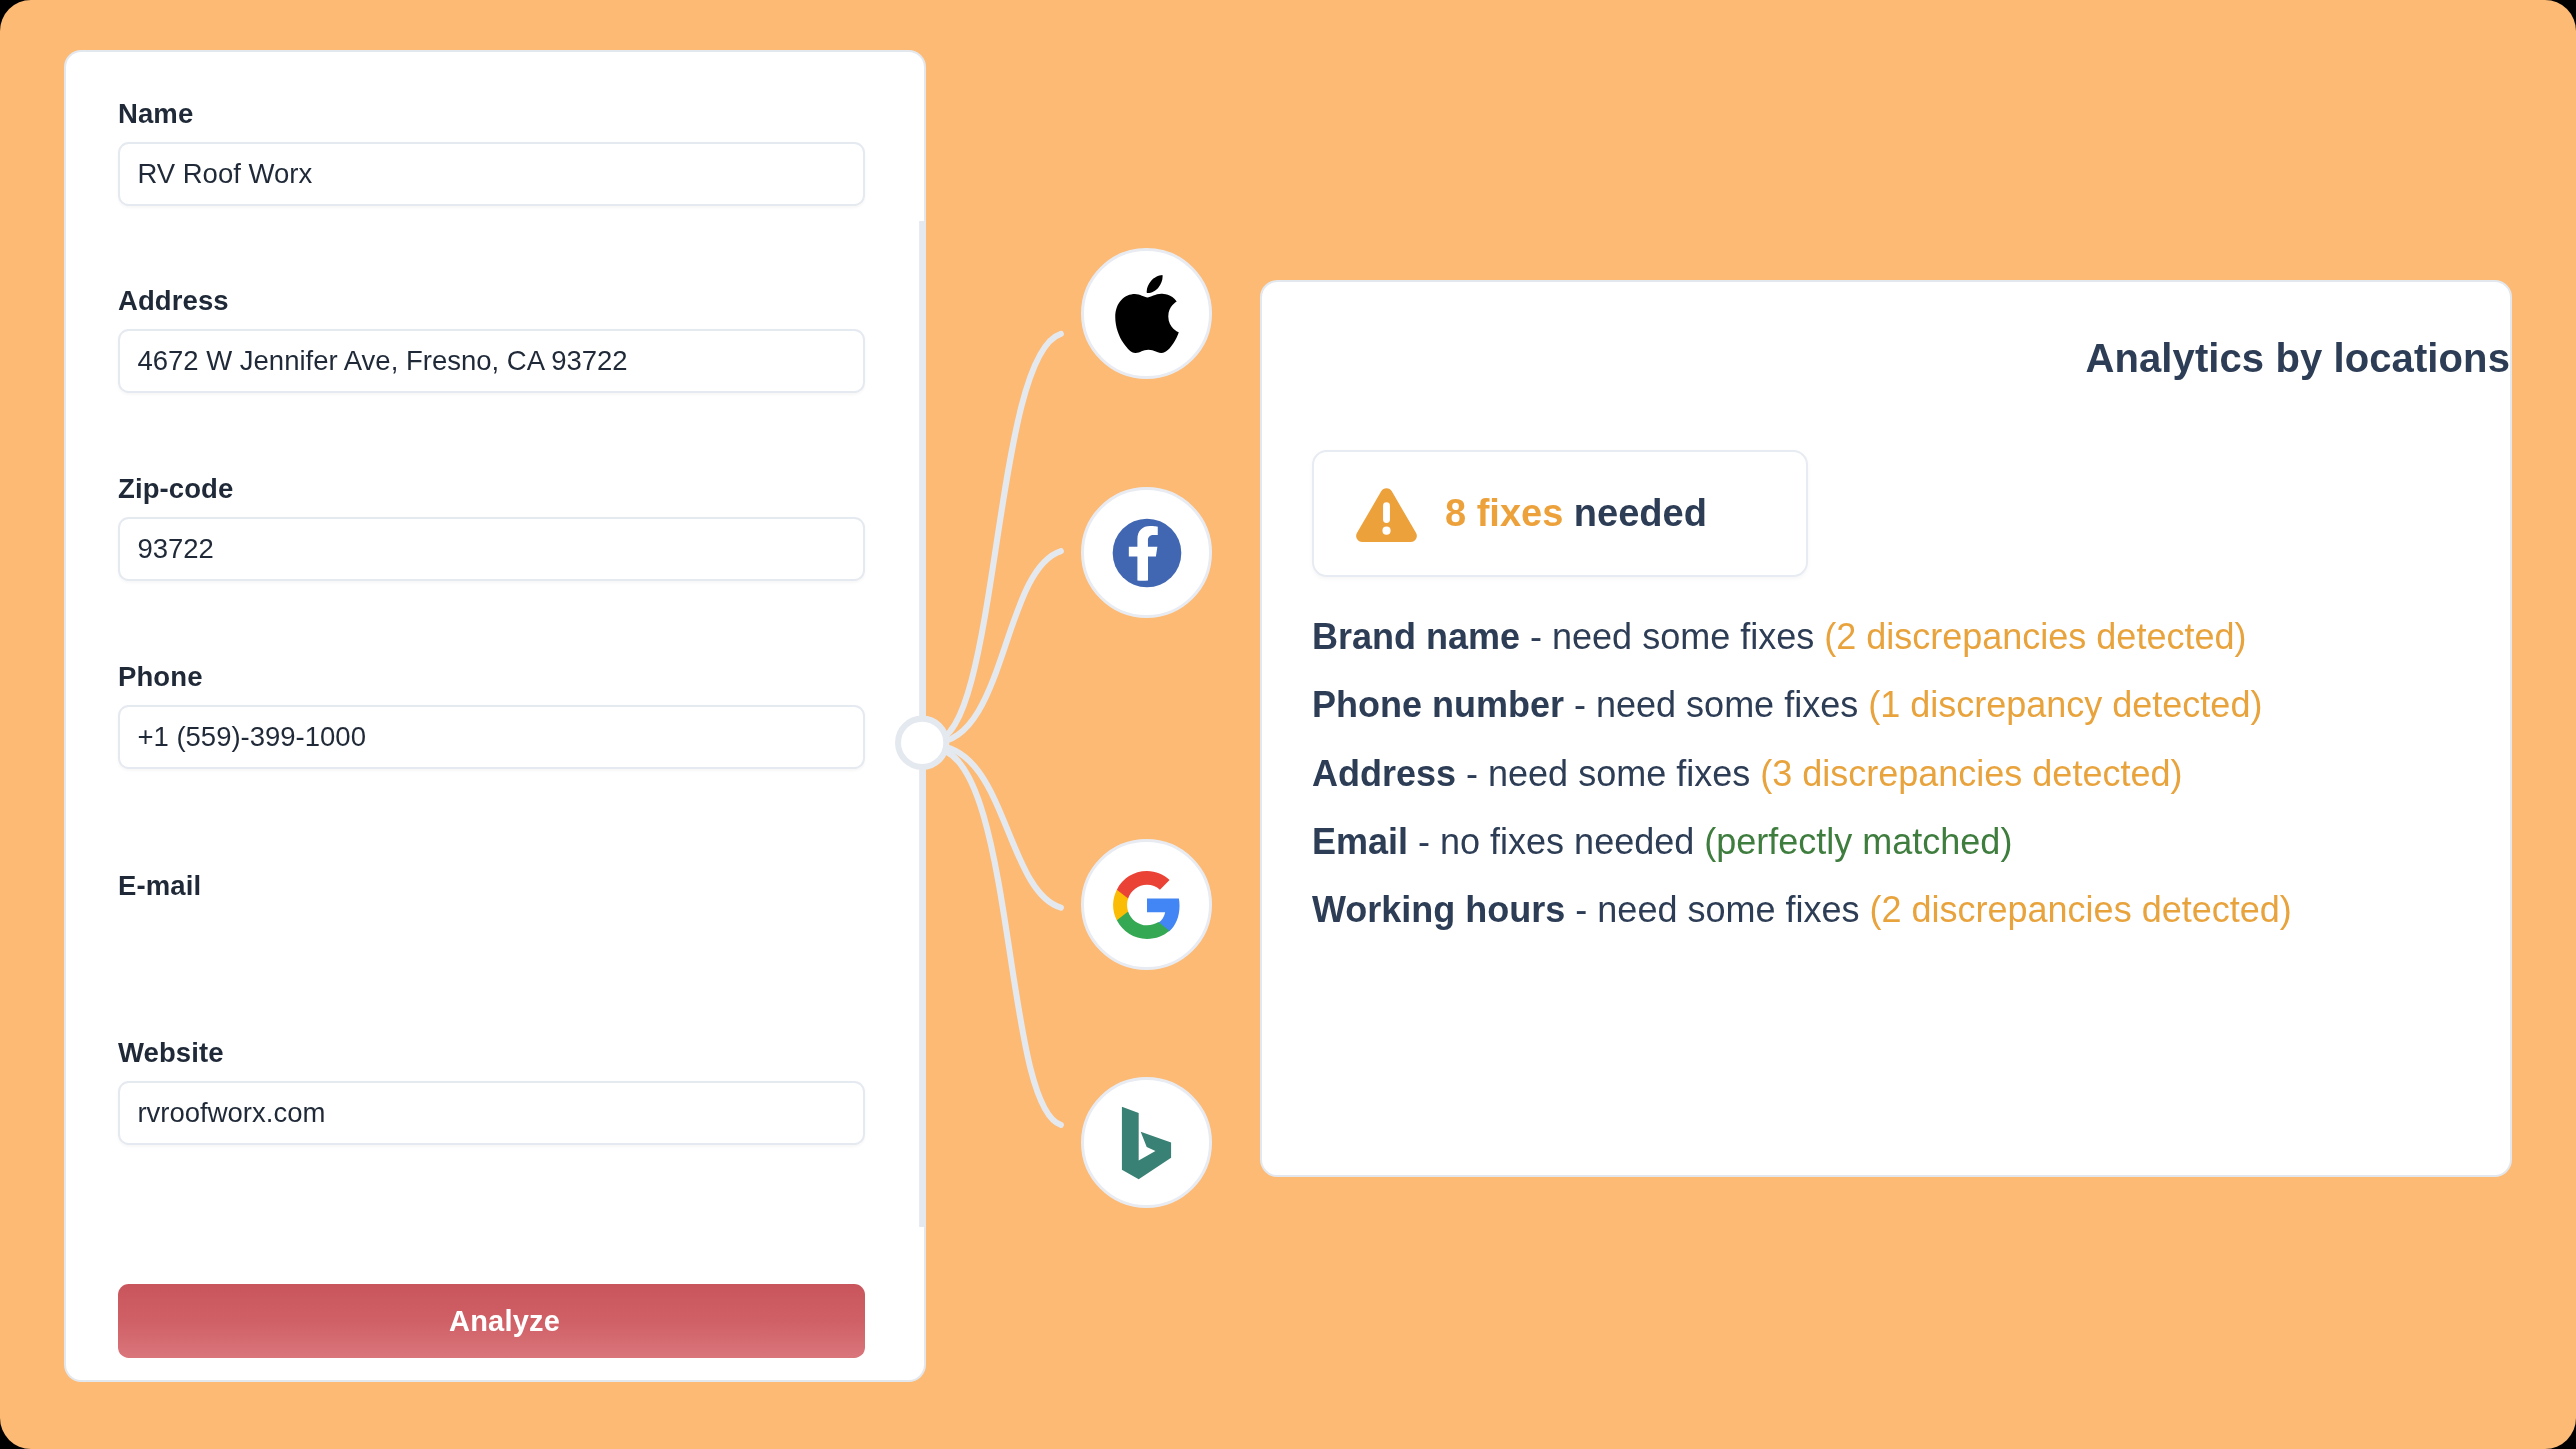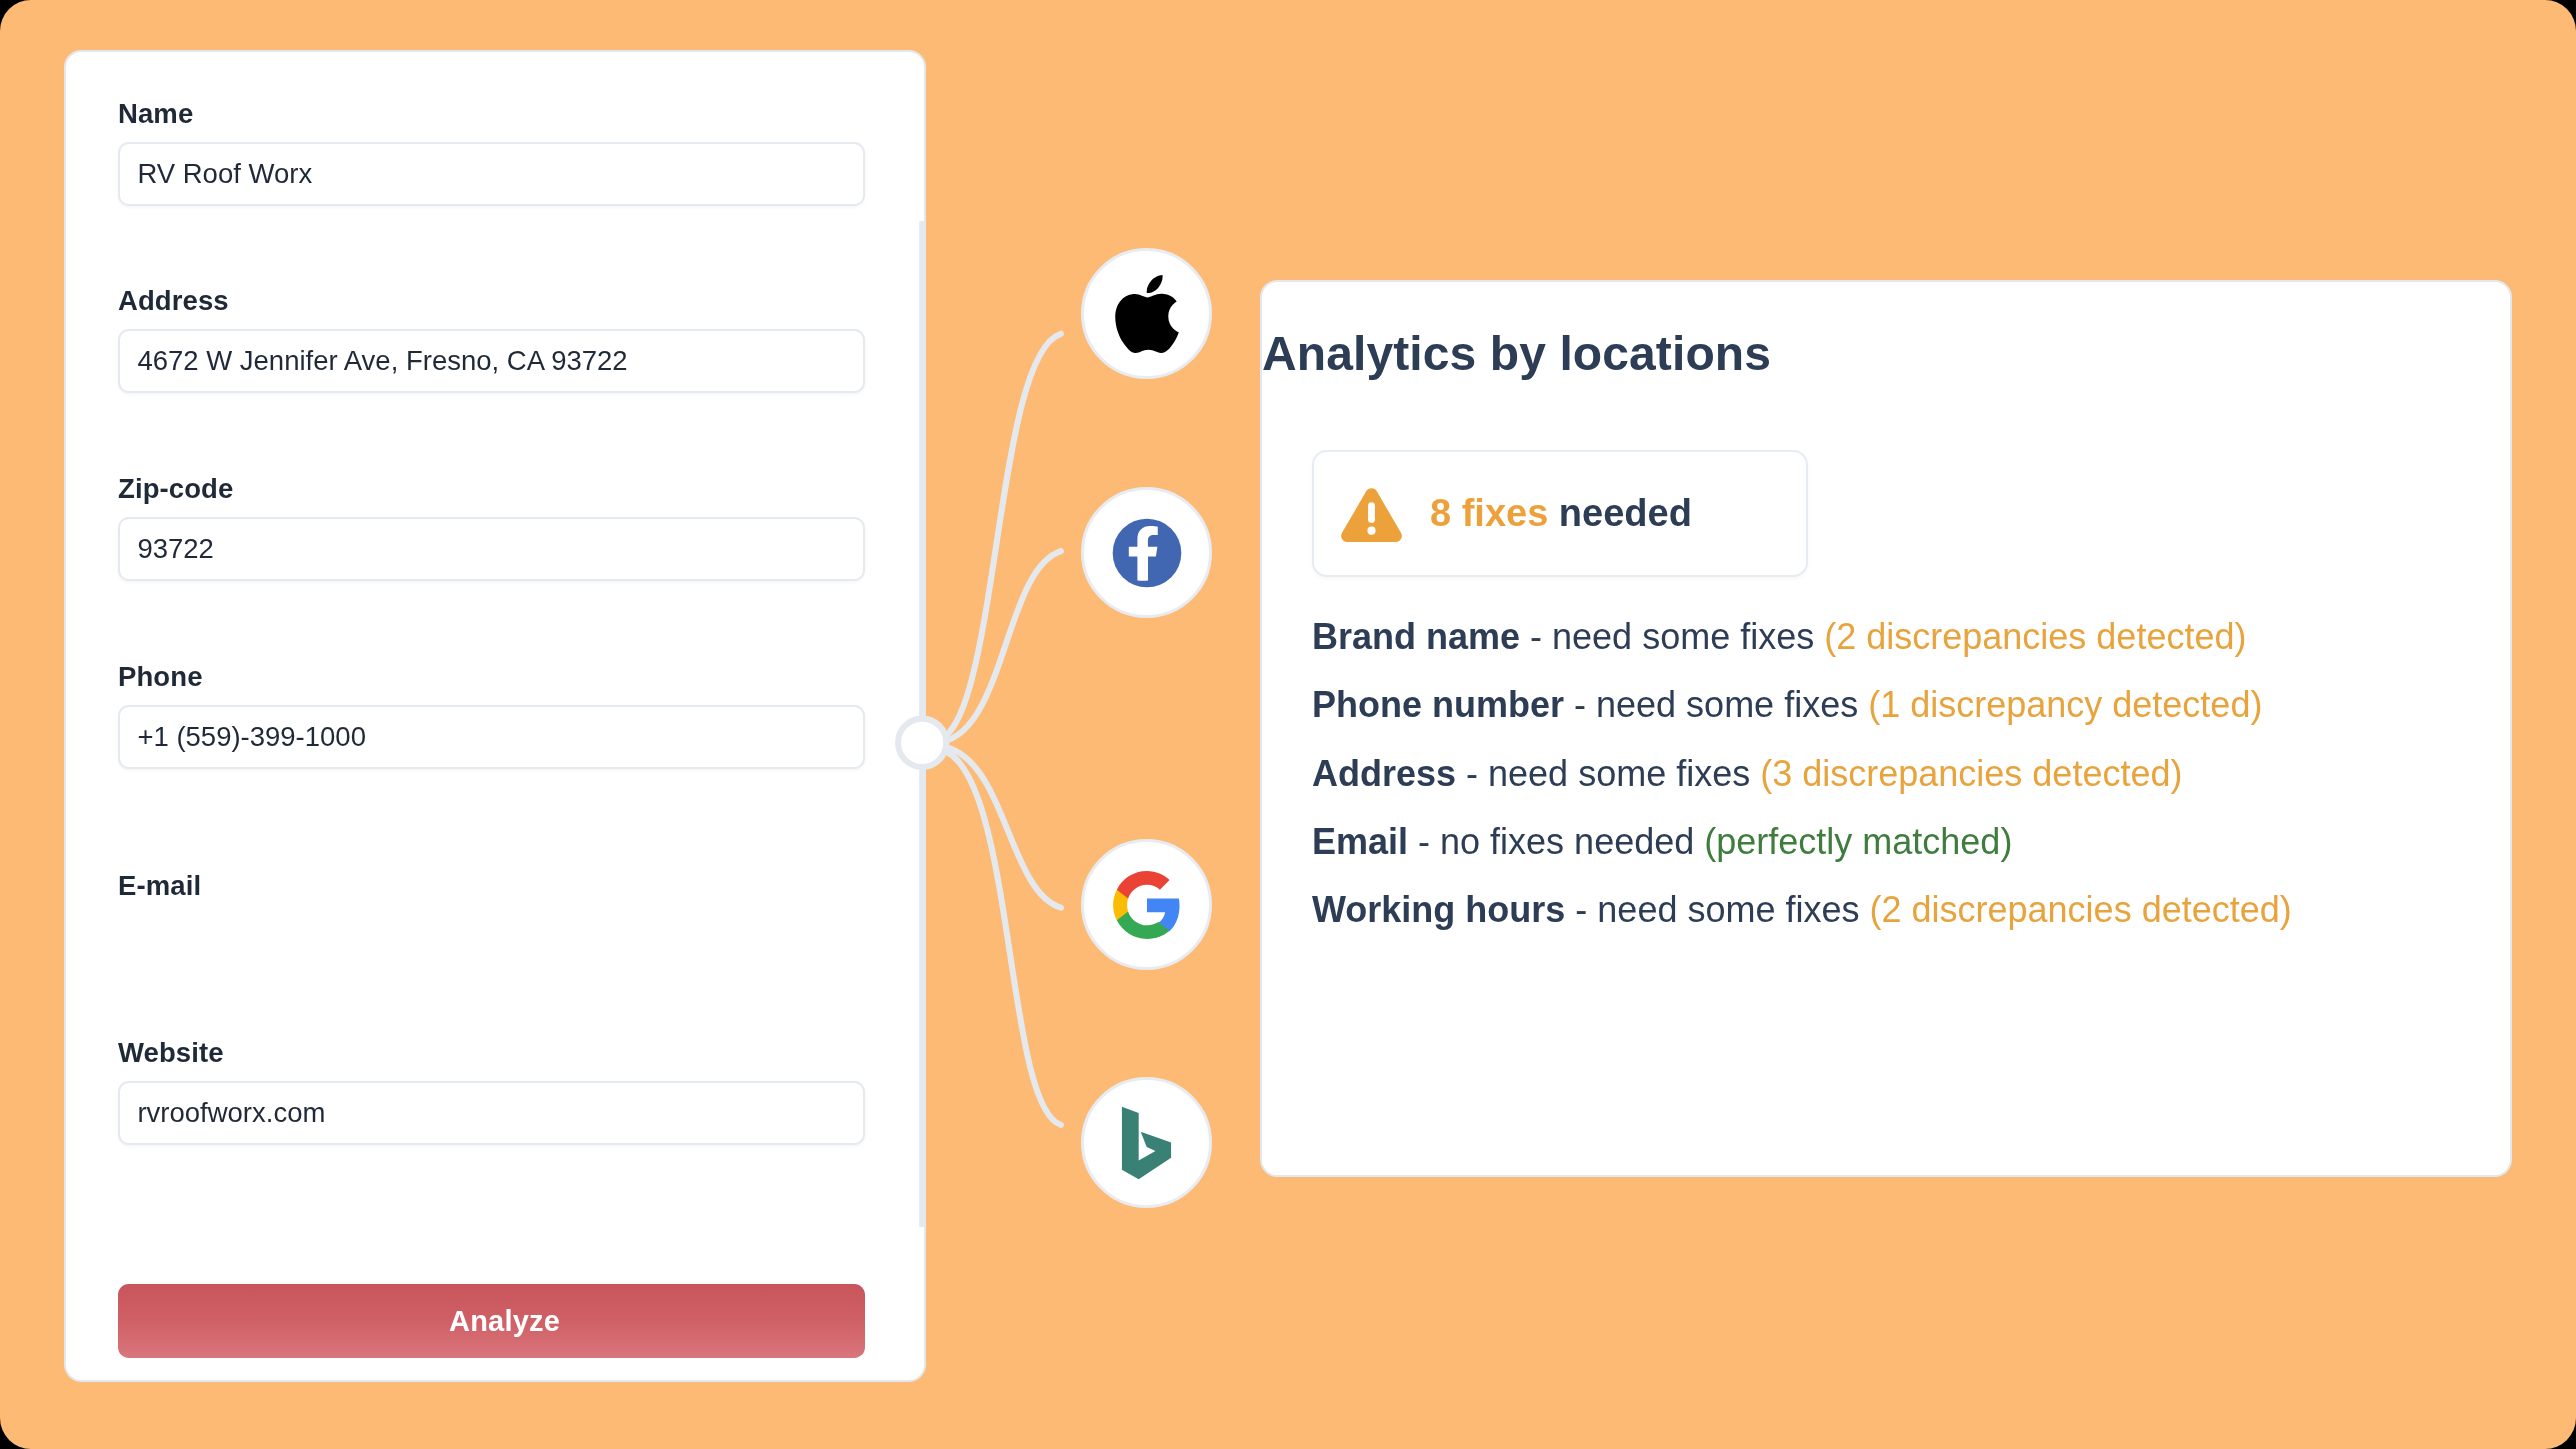--- a/index.html
+++ b/index.html
@@ -112,43 +112,43 @@
     top: 280px;
     width: 1252px;
     height: 897px;
     background: #ffffff;
     border: 2px solid #e3e8ef;
     border-radius: 17.4px;
     box-sizing: border-box;
   }
   #panel-title {
     position: absolute;
-    top: 44px;
+    top: 54px;
     left: 0;
     width: 100%;
-    text-align: left;
-    font-size: 48px;
+    text-align: right;
+    font-size: 40px;
     font-weight: bold;
     color: #2d3d55;
     letter-spacing: 0.1px;
   }
   #fixes-badge {
     position: absolute;
     left: 50px;
     top: 168px;
     width: 496px;
     height: 127px;
     background: #ffffff;
     border: 2px solid #e7ebf2;
     border-radius: 14.8px;
     box-sizing: border-box;
     display: flex;
     align-items: center;
     gap: 27px;
-    padding-left: 26px;
+    padding-left: 41px;
     box-shadow: 0 2px 4.7px rgba(16,24,40,0.04);
   }
   #fixes-badge-text {
     font-size: 38px;
     font-weight: bold;
     color: #2d3d55;
     white-space: nowrap;
   }
   #fixes-badge-text .count { color: #eda13b; font-weight: bold; }
 

